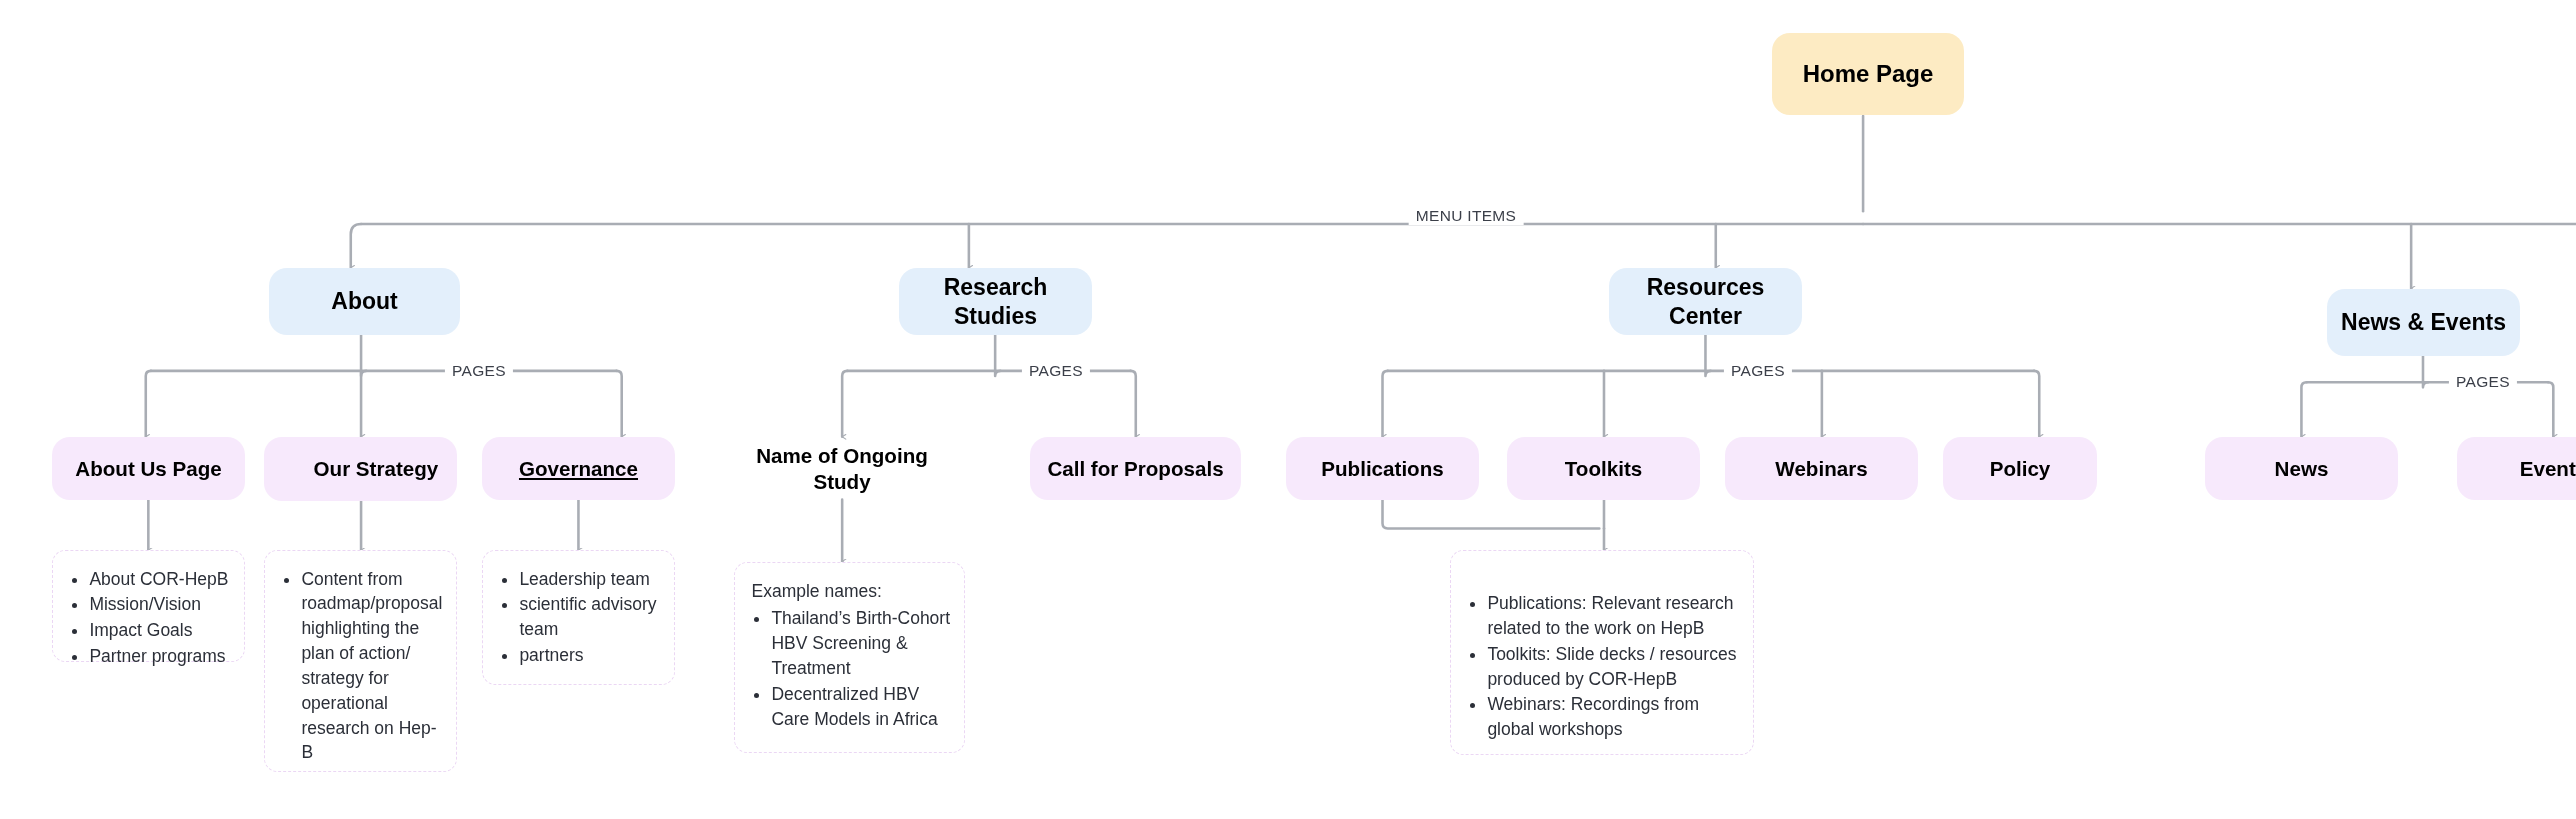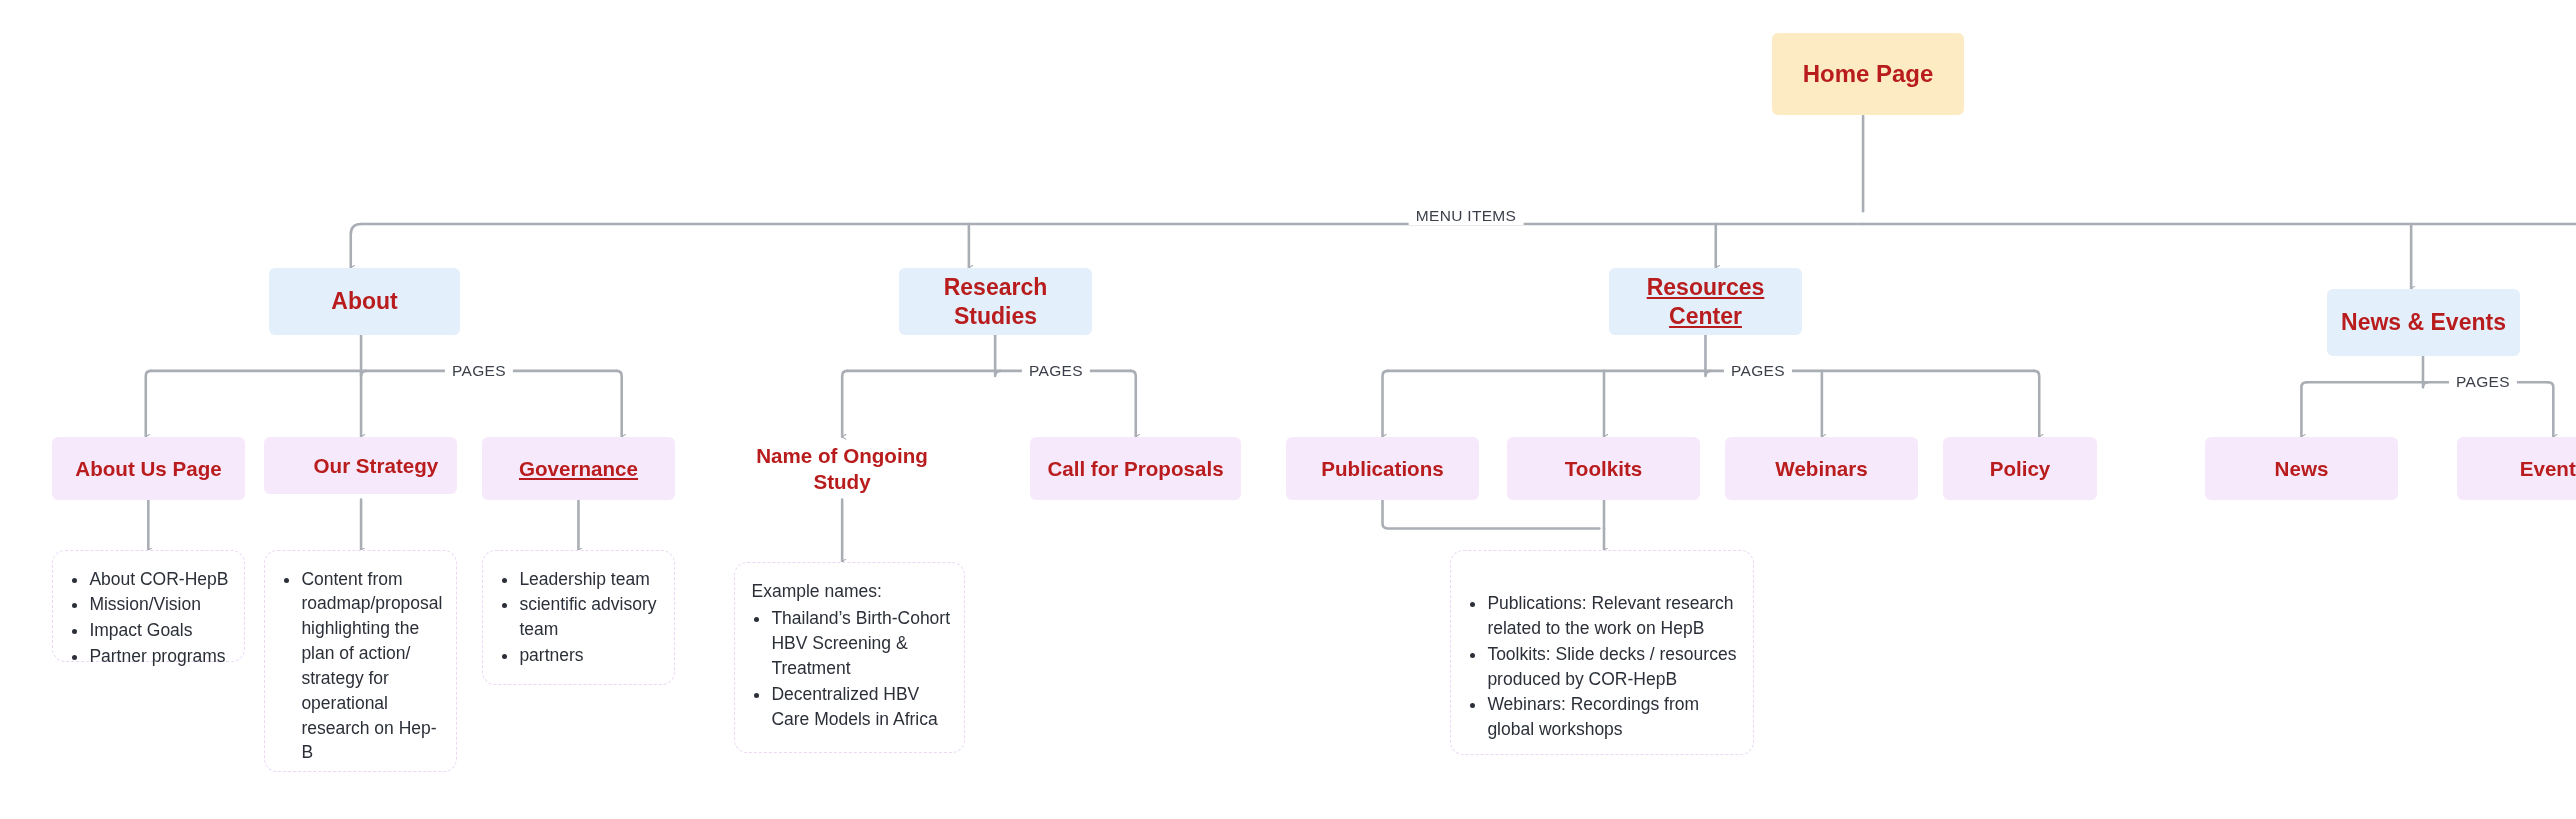--- a/index.html
+++ b/index.html
@@ -11,22 +11,22 @@
   }
   #canvas{position:relative;width:3618px;height:819px;}
 
   svg.wires{position:absolute;left:0;top:0;width:3618px;height:819px;pointer-events:none;}
 
   .node{
     position:absolute;
     box-sizing:border-box;
     display:flex;align-items:center;justify-content:center;
     text-align:center;
-    border-radius:6px;
-    color:#b91c1c;
+    border-radius:18px;
+    color:#000000;
     font-weight:700;
     line-height:1.25;
     padding:3.1px 7.2px;
   }
   .node.root{background:#FDEBC3;font-size:24px;}
   .node.menu{background:#E3EFFB;font-size:23px;}
   .node.page{background:#F7E9FC;font-size:20.6px;}
 
   .edge-label{
     position:absolute;
@@ -127,37 +127,37 @@
   <div class="edge-label" style="left:1466px;top:216px;">MENU ITEMS</div>
 
   <div class="node menu" style="left:269px;top:268px;width:191px;height:67px;">
     <span>About</span>
   </div>
 
   <div class="node menu" style="left:899px;top:268px;width:193px;height:67px;">
     <span>Research Studies</span>
   </div>
 
-  <div class="node menu" style="left:1609px;top:268px;width:193px;height:67px;text-decoration:underline;">
+  <div class="node menu" style="left:1609px;top:268px;width:193px;height:67px;">
     <span>Resources Center</span>
   </div>
 
   <div class="node menu" style="left:2327px;top:289px;width:193px;height:67px;">
     <span>News &amp; Events</span>
   </div>
 
   <div class="edge-label" style="left:479px;top:371px;">PAGES</div>
   <div class="edge-label" style="left:1056px;top:371px;">PAGES</div>
   <div class="edge-label" style="left:1758px;top:371px;">PAGES</div>
   <div class="edge-label" style="left:2483px;top:382px;">PAGES</div>
 
   <div class="node page" style="left:52px;top:437px;width:193px;height:63px;">
     <span>About Us Page</span>
   </div>
-  <div class="node page" style="left:264px;top:437px;width:193px;height:57px;padding-left:38px;">
+  <div class="node page" style="left:264px;top:437px;width:193px;height:64px;padding-left:38px;">
     <span>Our Strategy</span>
   </div>
   <div class="node page" style="left:482px;top:437px;width:193px;height:63px;text-decoration:underline;">
     <span>Governance</span>
   </div>
 
   <div class="node page" style="left:734px;top:437px;width:216px;height:63px;background:transparent;">
     <span>Name of Ongoing Study</span>
   </div>
   <div class="node page" style="left:1030px;top:437px;width:211px;height:63px;">

